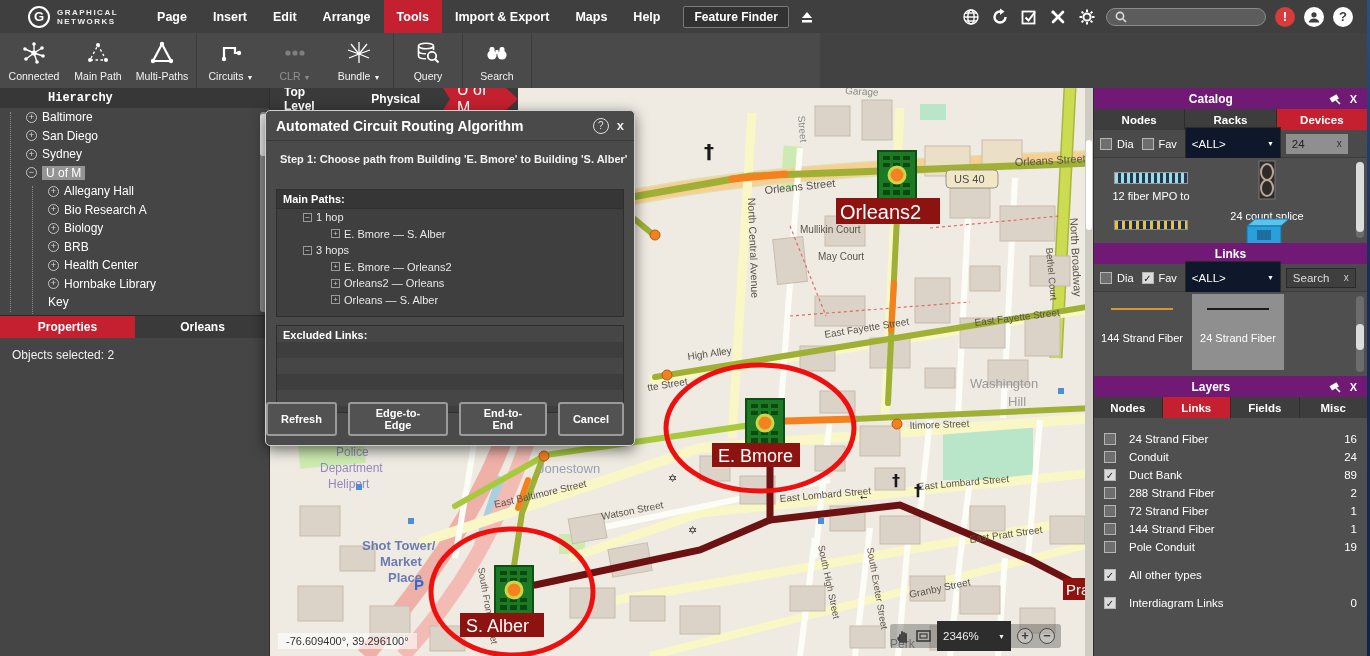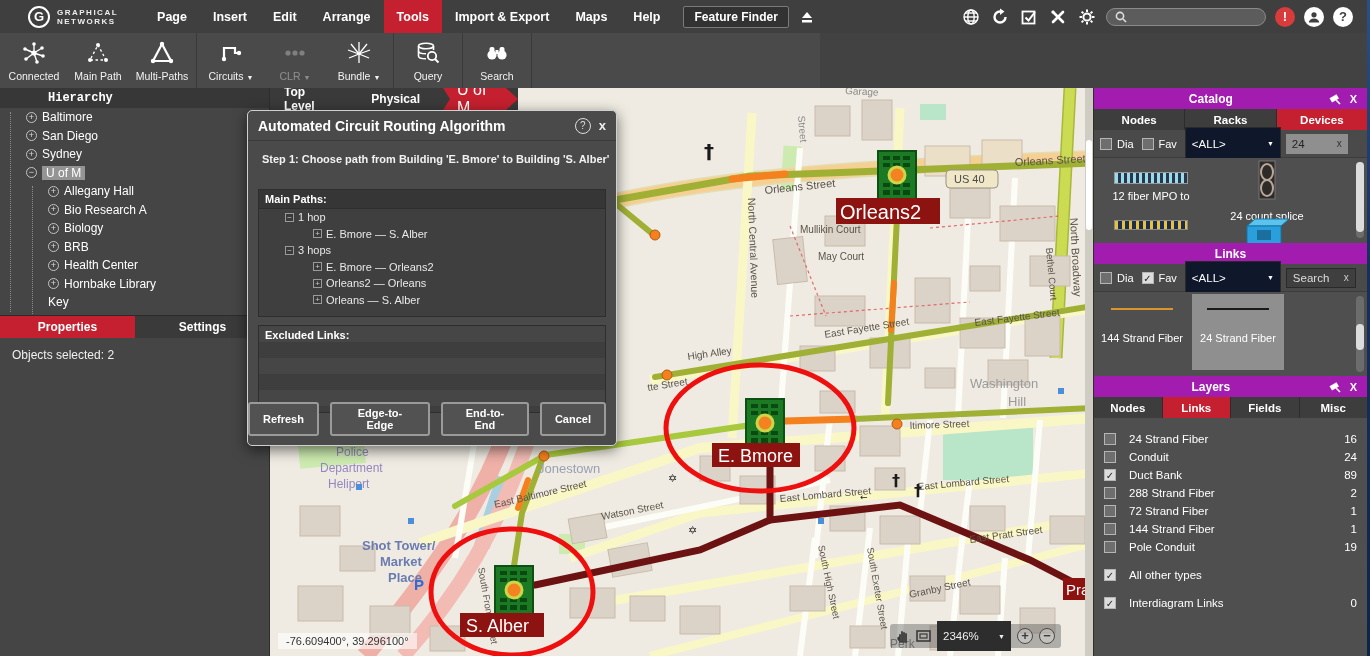--- a/index.html
+++ b/index.html
@@ -60,40 +60,40 @@
   #map { left:270px; top:88px; width:823px; height:568px; background:#efebe2; overflow:hidden; z-index:10; }
   #map svg { display:block; }
   #coords { position:absolute; left:8px; bottom:7px; background:rgba(255,255,255,.6); color:#333; font-size:11px; padding:2px 8px; z-index:12; }
   #zoomctl { position:absolute; right:32px; bottom:8px; height:24px; background:rgba(60,60,60,.35); border-radius:3px; display:flex; align-items:center; gap:6px; padding:0 6px; z-index:12; }
   #zoomctl .zdd { background:#2d2d2d; color:#eee; font-size:11.5px; height:30px; min-width:74px; display:flex; align-items:center; justify-content:space-between; padding:0 6px; cursor:pointer; }
   #zoomctl .zpm { width:16px; height:16px; border:1.5px solid #4a4a4a; border-radius:50%; color:#3c3c3c; font-size:13px; line-height:12px; display:flex; align-items:center; justify-content:center; background:rgba(255,255,255,.25); cursor:pointer; font-weight:bold; }
   #mapscroll { position:absolute; right:0; top:0; width:8px; height:568px; background:#cfccc4; z-index:12; }
   #mapscroll .thumb { position:absolute; top:52px; left:1px; width:6px; height:90px; background:#fff; border-radius:3px; }
 
   
-  #dialog { left:247px; top:110px; width:370px; height:336px; background:#4a4a4a; border:1px solid #cfcfcf; border-radius:5px; box-shadow:0 4px 14px rgba(0,0,0,.55); z-index:50; }
+  #dialog { left:265px; top:110px; width:370px; height:336px; background:#4a4a4a; border:1px solid #cfcfcf; border-radius:5px; box-shadow:0 4px 14px rgba(0,0,0,.55); z-index:50; }
   #dlg-head { height:30px; display:flex; align-items:center; padding:0 10px; border-bottom:1px solid #3a3a3a; }
   #dlg-title { font-size:14px; font-weight:bold; }
   #dlg-help { margin-left:auto; width:16px; height:16px; border:1.5px solid #ddd; border-radius:50%; font-size:10px; display:flex; align-items:center; justify-content:center; color:#ddd; cursor:pointer; }
   #dlg-close { margin-left:8px; font-size:13px; font-weight:bold; color:#eee; cursor:pointer; }
   #dlg-step { font-size:11px; font-weight:bold; color:#f2f2f2; margin:12px 0 8px 14px; }
   .dbox { position:absolute; left:10px; width:348px; background:#3f3f3f; border:1px solid #2e2e2e; }
   #main-paths { top:78px; height:128px; }
   .dbox-head { font-size:11px; font-weight:bold; padding:3px 6px; background:#363636; border-bottom:1px solid #2e2e2e; }
   .prow { height:16.5px; display:flex; align-items:center; font-size:11px; color:#e8e8e8; }
   .prow .sq { width:9px; height:9px; border:1px solid #9a9a9a; background:#3a3a3a; font-size:8px; line-height:7px; text-align:center; color:#ccc; margin-right:4px; flex:0 0 9px; }
   .sq.plus::before { content:"+"; } .sq.minus::before { content:"−"; }
   .pl0 { padding-left:26px; } .pl1 { padding-left:54px; }
   #excluded { top:214px; height:88px; background:repeating-linear-gradient(180deg,#464646 0 16px,#3e3e3e 16px 32px); }
   #dlg-btns { position:absolute; left:0; bottom:9px; width:358px; display:flex; justify-content:flex-end; gap:11px; }
   .dbtn { background:#525252; border:2px solid #9a9a9a; border-radius:3px; color:#fff; font-size:11px; font-weight:bold; padding:3px 13px; cursor:pointer; font-family:"Liberation Sans",sans-serif; }
 
   
   #right { left:1093px; top:88px; width:274px; height:568px; background:#4f4f4f; border-left:1px solid #2e2e2e; z-index:40; }
-  .phead { height:21px; background:#a21caf; display:flex; align-items:center; font-size:12px; font-weight:bold; }
+  .phead { height:21px; background:#701a75; display:flex; align-items:center; font-size:12px; font-weight:bold; }
   .phead .ptitle { flex:1; text-align:center; }
   .phead .pin { width:14px; margin-right:8px; cursor:pointer; }
   .phead .px { margin-right:10px; font-size:11px; font-weight:bold; cursor:pointer; }
   .ptabs { display:flex; height:21px; background:#3d3d3d; }
   .ptab { flex:1; display:flex; align-items:center; justify-content:center; font-size:11.5px; font-weight:bold; border-right:1px solid #2c2c2c; cursor:pointer; }
   .ptab:last-child { border-right:none; }
   .ptab.red { background:#c4202f; }
   .filters { height:28px; background:#4a4a4a; display:flex; align-items:center; padding:0 6px; gap:5px; border-bottom:1px solid #3c3c3c; }
   .cb { width:12px; height:12px; border:1px solid #b5b5b5; background:#6e6e6e; flex:0 0 12px; font-size:10px; line-height:11px; text-align:center; color:#222; cursor:pointer; }
   .cb.checked { background:#dcdcdc; }
@@ -607,21 +607,21 @@
       </div>
     <div class="trow lvl1">
         <span>Key</span>
       </div>
   </div>
   <div id="lscroll">
       <div class="thumb"></div>
     </div>
   <div id="left-tabs">
     <div class="ltab red">Properties</div>
-    <div class="ltab gray">Settings</div>
+    <div class="ltab gray">Orleans</div>
   </div>
   <div id="left-status">Objects selected: 2</div>
 </div>
 
 <div id="dialog" class="abs">
   <div id="dlg-head">
     <span id="dlg-title">Automated Circuit Routing Algorithm</span>
     <span id="dlg-help">?</span>
     <span id="dlg-close">x</span>
   </div>

